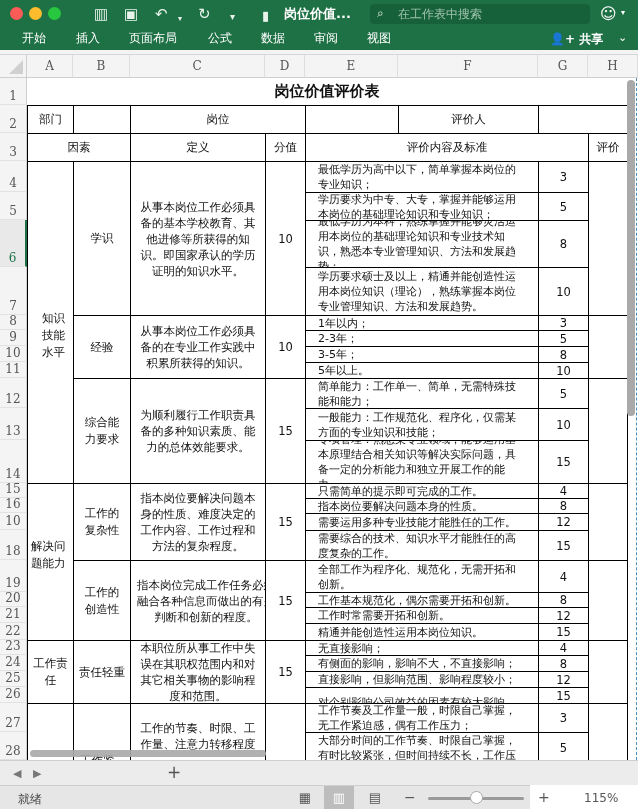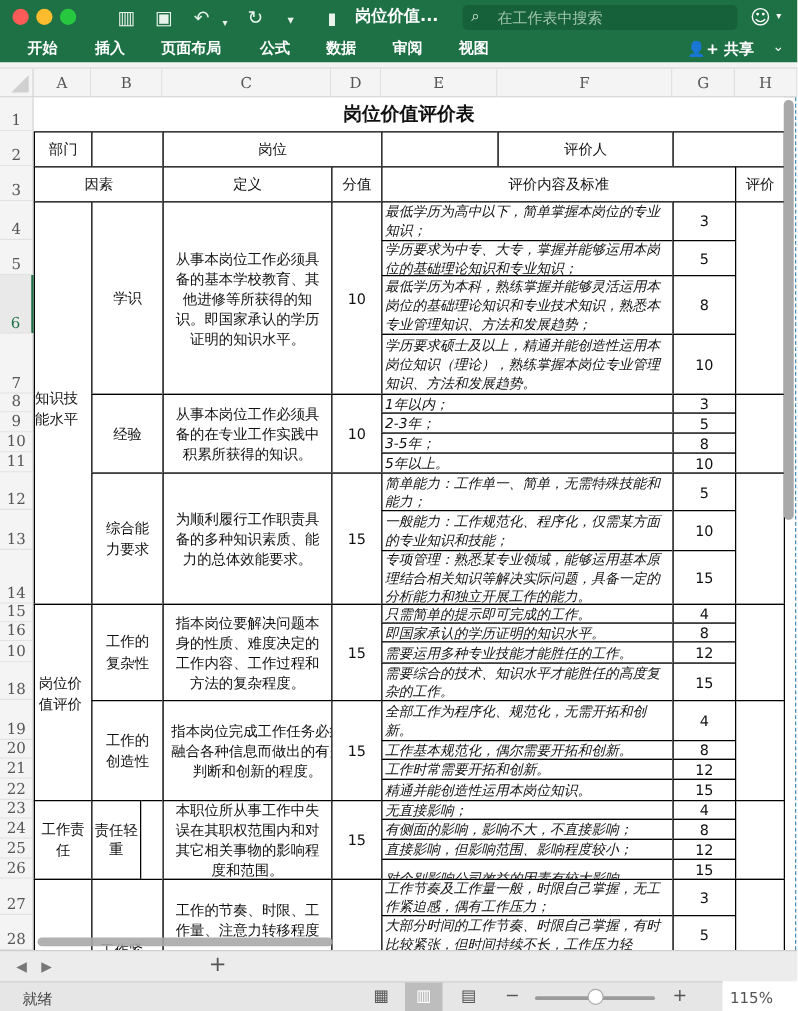--- a/index.html
+++ b/index.html
@@ -15,52 +15,52 @@
   .tb-icon { position: absolute; top: 5px; color: #e8f3ec; font-size: 15px; line-height: 18px; }
   .doc-title { position: absolute; left: 236px; top: 6px; color: #fff; font-size: 13px; font-weight: bold; line-height: 16px; }
   .search-box { position: absolute; left: 304px; top: 4px; width: 175px; height: 20px; background: #17613a; border-radius: 4px; }
   .search-box .ic { position: absolute; left: 7px; top: 2px; color: #cfe3d6; font-size: 12px; }
   .search-box .ph { position: absolute; left: 28px; top: 3px; color: #9fc4ad; font-size: 12px; line-height: 14px; }
   .smiley { position: absolute; left: 600px; top: 4px; color: #fff; font-size: 16px; }
   .smiley-caret { position: absolute; left: 621px; top: 8px; color: #fff; font-size: 8px; }
 
   
   .ribbon { position: absolute; left: 0; top: 28px; width: 638px; height: 22px; background: #1e7145; }
-  .rtab { position: absolute; top: 3px; color: #fff; font-size: 12px; font-weight: bold; line-height: 15px; }
+  .rtab { position: absolute; top: 3px; color: #fff; font-size: 12px; font-weight: normal; line-height: 15px; }
   .share { position: absolute; left: 550px; top: 3px; color: #fff; font-size: 12px; font-weight: bold; }
   .collapse { position: absolute; left: 618px; top: 3px; color: #fff; font-size: 11px; }
 
   .toolstrip { position: absolute; left: 0; top: 50px; width: 638px; height: 5px; background: #f3f3f3; border-bottom: 1px solid #d6d6d6; }
 
   
   .colhdr { position: absolute; top: 55px; height: 23px; background: #f4f4f4; border-bottom: 1px solid #cfcfcf; border-right: 1px solid #dedede; color: #555; font-family: "DejaVu Serif", serif; font-size: 12px; text-align: center; line-height: 22px; }
   .corner { position: absolute; left: 0; top: 55px; width: 27px; height: 23px; background: #f4f4f4; border-right: 1px solid #cfcfcf; border-bottom: 1px solid #cfcfcf; }
   .corner::after { content: ""; position: absolute; right: 3px; bottom: 3px; border-left: 14px solid transparent; border-bottom: 14px solid #d0d0d0; }
   .rowhdr { position: absolute; left: 0; width: 27px; background: #f4f4f4; border-right: 1px solid #cfcfcf; border-bottom: 1px solid #e2e2e2; color: #555; font-family: "DejaVu Serif", serif; font-size: 12px; text-align: center; display: flex; align-items: flex-end; justify-content: center; padding-bottom: 1px; }
   .rowhdr.active { color: #1e7145; border-right: 2px solid #1e7145; background: #e9e9e9; }
 
   .cell { position: absolute; background: #fff; font-size: 11.5px; color: #111; overflow: hidden; }
   .b { border: 1px solid #000; }
   .ctr { display: flex; align-items: center; justify-content: center; text-align: center; }
-  .left { padding: 0 2px; line-height: 15px; font-size: 11px; display: flex; align-items: center; font-style: italic; }
+  .left { padding: 0 12px; line-height: 15px; font-size: 11px; display: flex; align-items: center; }
   .title { font-weight: bold; font-size: 15px; display: flex; align-items: center; justify-content: center; }
   .def { padding: 0 6px; line-height: 16px; font-size: 11.5px; }
 
   .dash { position: absolute; left: 636px; top: 78px; width: 0; height: 682px; border-left: 1px dashed #4b8db8; }
   .vscroll { position: absolute; left: 627px; top: 80px; width: 8px; height: 336px; background: #a9a9a9; border-radius: 4px; }
   .hscroll { position: absolute; left: 30px; top: 750px; width: 236px; height: 7px; background: #a9a9a9; border-radius: 4px; opacity: .9; }
 
   
   .sheetbar { position: absolute; left: 0; top: 760px; width: 638px; height: 25px; background: #ececec; border-top: 1px solid #cfcfcf; }
   .nav { position: absolute; top: 6px; color: #777; font-size: 11px; }
   .sheettab { position: absolute; left: 50px; top: 0; width: 78px; height: 22px; background: #fff; border: 1px solid #d0d0d0; border-top: none; color: #3a9a6a; font-size: 12px; text-align: center; line-height: 22px; box-shadow: 0 1px 2px rgba(0,0,0,.15); }
   .addsheet { position: absolute; left: 167px; top: 2px; color: #555; font-size: 17px; line-height: 18px; }
 
   
-  .statusbar { position: absolute; left: 0; top: 785px; width: 578px; height: 24px; background: #e6e6e6; border-top: 1px solid #cfcfcf; }
+  .statusbar { position: absolute; left: 0; top: 785px; width: 530px; height: 24px; background: #e6e6e6; border-top: 1px solid #cfcfcf; }
   .status-text { position: absolute; left: 18px; top: 5px; font-size: 12px; color: #444; }
   .vbtn { position: absolute; top: 0; width: 30px; height: 23px; color: #555; font-size: 13px; text-align: center; line-height: 23px; }
   .vbtn.active { background: #bdbdbd; color: #fff; }
   .zm { position: absolute; top: 3px; color: #555; font-size: 14px; }
   .slider { position: absolute; left: 356px; top: 11px; width: 80px; height: 3px; background: #9a9a9a; border-radius: 2px; }
   .knob { position: absolute; left: 390px; top: 5px; width: 13px; height: 13px; background: #fff; border: 1px solid #aaa; border-radius: 50%; }
   .zoomval { position: absolute; left: 584px; top: 5px; font-size: 12px; color: #555; }
 </style>
 </head>
 <body>
@@ -145,31 +145,31 @@
 <div class="cell b ctr" style="left:305px;top:105px;width:94px;height:29px"></div>
 <div class="cell b ctr" style="left:398px;top:105px;width:141px;height:29px">评价人</div>
 <div class="cell b ctr" style="left:538px;top:105px;width:90px;height:29px"></div>
 
 <div class="cell b ctr" style="left:27px;top:133px;width:104px;height:29px">因素</div>
 <div class="cell b ctr" style="left:130px;top:133px;width:136px;height:29px">定义</div>
 <div class="cell b ctr" style="left:265px;top:133px;width:41px;height:29px">分值</div>
 <div class="cell b ctr" style="left:305px;top:133px;width:284px;height:29px">评价内容及标准</div>
 <div class="cell b ctr" style="left:588px;top:133px;width:40px;height:29px">评价</div>
 
-<div class="cell b" style="left:27px;top:161px;width:47px;height:323px;padding:148px 3px 0 0;line-height:17px">知识技能水平</div>
-<div class="cell b" style="left:27px;top:483px;width:47px;height:158px;padding:54px 3px 0 3px;line-height:17px">岗位价值评价</div>
+<div class="cell b" style="left:27px;top:161px;width:47px;height:323px;padding:148px 3px 0 14px;line-height:17px">知识技能水平</div>
+<div class="cell b" style="left:27px;top:483px;width:47px;height:158px;padding:54px 3px 0 3px;line-height:17px">解决问题能力</div>
 <div class="cell b ctr" style="left:27px;top:640px;width:47px;height:64px;line-height:17px;padding:0 3px">工作责任</div>
 <div class="cell b" style="left:27px;top:703px;width:47px;height:60px"></div>
 
 <div class="cell b ctr" style="left:73px;top:161px;width:58px;height:155px">学识</div>
 <div class="cell b ctr" style="left:73px;top:315px;width:58px;height:64px">经验</div>
 <div class="cell b ctr" style="left:73px;top:378px;width:58px;height:106px;padding:0 6px;line-height:17px">综合能力要求</div>
 <div class="cell b ctr" style="left:73px;top:483px;width:58px;height:78px;padding:6px 6px;line-height:17px">工作的复杂性</div>
 <div class="cell b ctr" style="left:73px;top:560px;width:58px;height:81px;padding:0 6px;line-height:17px">工作的创造性</div>
-<div class="cell b ctr" style="left:73px;top:640px;width:40px;height:64px">责任轻重</div>
+<div class="cell b ctr" style="left:73px;top:640px;width:58px;height:64px">责任轻重</div>
 <div class="cell b" style="left:73px;top:703px;width:58px;height:60px;padding:48px 6px 0 6px;line-height:17px">工作紧张</div>
 
 <div class="cell b ctr def" style="left:130px;top:161px;width:136px;height:155px">从事本岗位工作必须具备的基本学校教育、其他进修等所获得的知识。即国家承认的学历证明的知识水平。</div>
 <div class="cell b ctr def" style="left:130px;top:315px;width:136px;height:64px">从事本岗位工作必须具备的在专业工作实践中积累所获得的知识。</div>
 <div class="cell b ctr def" style="left:130px;top:378px;width:136px;height:106px">为顺利履行工作职责具备的多种知识素质、能力的总体效能要求。</div>
 <div class="cell b ctr def" style="left:130px;top:483px;width:136px;height:78px">指本岗位要解决问题本身的性质、难度决定的工作内容、工作过程和方法的复杂程度。</div>
 <div class="cell b ctr def" style="left:130px;top:560px;width:152px;height:81px">指本岗位完成工作任务必须融合各种信息而做出的有关判断和创新的程度。</div>
 <div class="cell b ctr def" style="left:130px;top:640px;width:136px;height:64px">本职位所从事工作中失误在其职权范围内和对其它相关事物的影响程度和范围。</div>
 <div class="cell b def" style="left:130px;top:703px;width:136px;height:60px;padding-top:16px;text-align:center">工作的节奏、时限、工作量、注意力转移程度</div>
 
@@ -201,21 +201,21 @@
 
 <div class="cell b left" style="left:305px;top:378px;width:234px;height:31px">简单能力：工作单一、简单，无需特殊技能和能力；</div>
 <div class="cell b ctr" style="left:538px;top:378px;width:51px;height:31px">5</div>
 <div class="cell b left" style="left:305px;top:408px;width:234px;height:33px">一般能力：工作规范化、程序化，仅需某方面的专业知识和技能；</div>
 <div class="cell b ctr" style="left:538px;top:408px;width:51px;height:33px">10</div>
 <div class="cell b left" style="left:305px;top:440px;width:234px;height:44px">专项管理：熟悉某专业领域，能够运用基本原理结合相关知识等解决实际问题，具备一定的分析能力和独立开展工作的能力。</div>
 <div class="cell b ctr" style="left:538px;top:440px;width:51px;height:44px">15</div>
 
 <div class="cell b left" style="left:305px;top:483px;width:234px;height:16px">只需简单的提示即可完成的工作。</div>
 <div class="cell b ctr" style="left:538px;top:483px;width:51px;height:16px">4</div>
-<div class="cell b left" style="left:305px;top:498px;width:234px;height:16px">即国家承认的学历证明的知识水平。</div>
+<div class="cell b left" style="left:305px;top:498px;width:234px;height:16px">指本岗位要解决问题本身的性质。</div>
 <div class="cell b ctr" style="left:538px;top:498px;width:51px;height:16px">8</div>
 <div class="cell b left" style="left:305px;top:513px;width:234px;height:18px">需要运用多种专业技能才能胜任的工作。</div>
 <div class="cell b ctr" style="left:538px;top:513px;width:51px;height:18px">12</div>
 <div class="cell b left" style="left:305px;top:530px;width:234px;height:31px">需要综合的技术、知识水平才能胜任的高度复杂的工作。</div>
 <div class="cell b ctr" style="left:538px;top:530px;width:51px;height:31px">15</div>
 
 <div class="cell b left" style="left:305px;top:560px;width:234px;height:33px">全部工作为程序化、规范化，无需开拓和创新。</div>
 <div class="cell b ctr" style="left:538px;top:560px;width:51px;height:33px">4</div>
 <div class="cell b left" style="left:305px;top:592px;width:234px;height:16px">工作基本规范化，偶尔需要开拓和创新。</div>
 <div class="cell b ctr" style="left:538px;top:592px;width:51px;height:16px">8</div>

